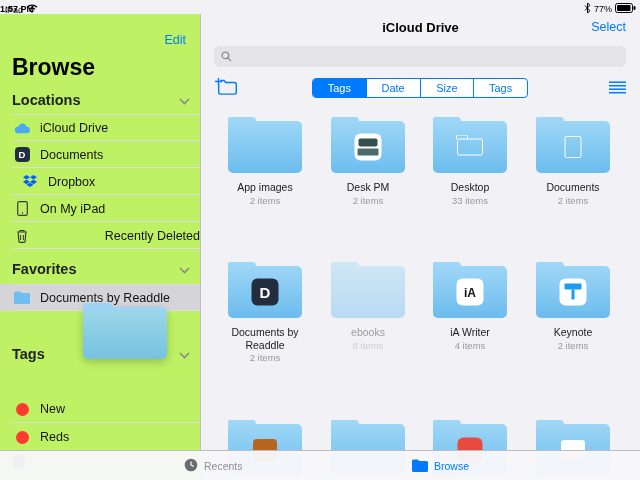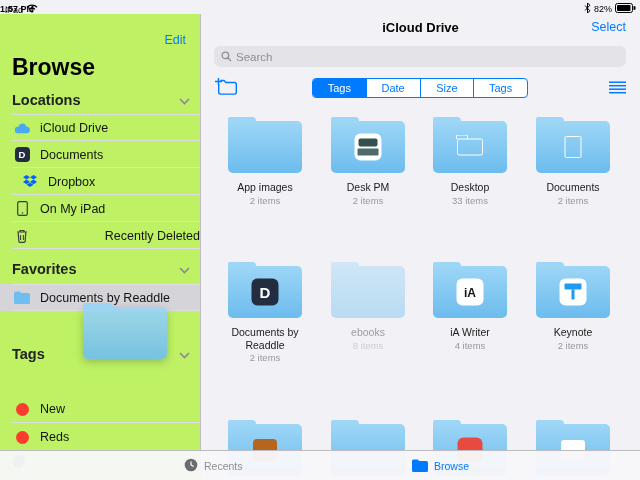--- a/index.html
+++ b/index.html
@@ -92,21 +92,21 @@
           </svg>
       </span>
     </div>
     <div class="st-time">1:57 PM</div>
     <div class="st-right">
       <span>
         <svg width="7" height="10" viewBox="0 0 7 10">
             <path d="M3.5 0 v10 M3.5 0 l2.4 2.2 -4.8 5.2 M3.5 10 l2.4 -2.2 -4.8 -5.2" fill="none" stroke="#000" stroke-width="1"></path>
           </svg>
       </span>
-      <span>82%</span>
+      <span>77%</span>
       <span>
         <svg width="21" height="10" viewBox="0 0 21 10">
             <rect x="0.5" y="0.5" width="17" height="9" rx="2" fill="none" stroke="#000"></rect>
             <rect x="2" y="2" width="13.5" height="6" rx="1" fill="#000"></rect>
             <rect x="18.5" y="3" width="2" height="4" rx="1" fill="#000"></rect>
           </svg>
       </span>
     </div>
   </div>
 
@@ -215,21 +215,20 @@
   <div class="m-title">iCloud Drive</div>
   <div class="m-select">Select</div>
 
   <div class="search">
     <span>
       <svg width="11" height="11" viewBox="0 0 11 11">
           <circle cx="4.4" cy="4.4" r="3.3" fill="none" stroke="#8e8e93" stroke-width="1.3"></circle>
           <line x1="6.9" y1="6.9" x2="10" y2="10" stroke="#8e8e93" stroke-width="1.3"></line>
         </svg>
     </span>
-    <input type="text" placeholder="Search" style="">
   </div>
 
   <div class="newfolder">
     <svg width="24" height="19" viewBox="0 0 24 19">
         <path d="M6.5 3.5 h3.5 l1.8 2 h8.7 a1.8 1.8 0 0 1 1.8 1.8 v8 a1.8 1.8 0 0 1-1.8 1.8 h-14 a1.8 1.8 0 0 1-1.8-1.8 v-8" fill="none" stroke="#007aff" stroke-width="1.4"></path>
         <path d="M4.5 1 v7 M1 4.5 h7" stroke="#007aff" stroke-width="1.4"></path>
       </svg>
   </div>
 
   <div class="segments">

